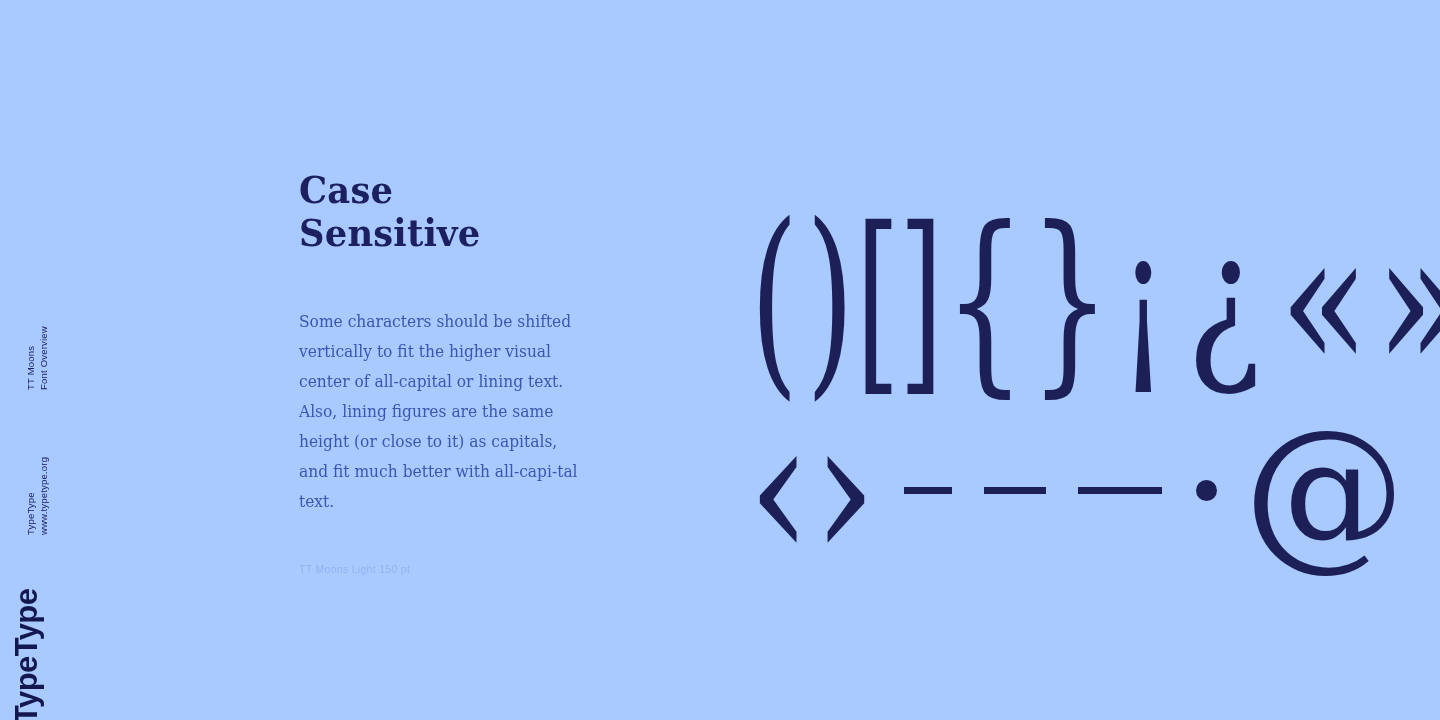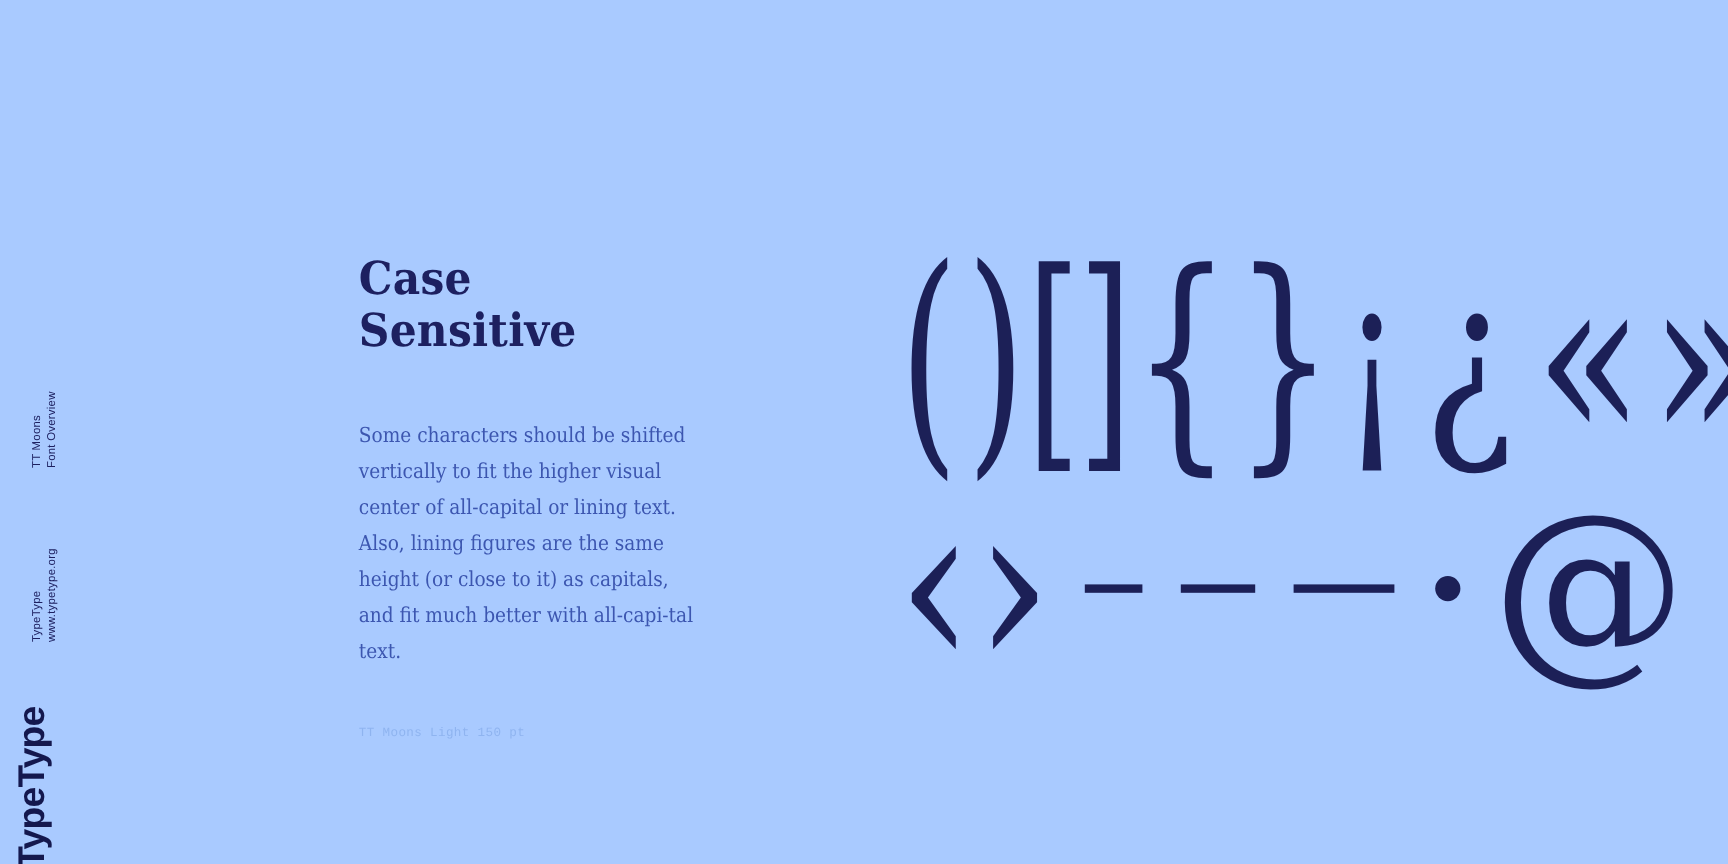--- a/index.html
+++ b/index.html
@@ -67,21 +67,20 @@
     letter-spacing: -0.6px;
     color: #14184e;
   }
 
   
   .text-col {
     position: absolute;
     left: 299px;
     top: 168px;
     width: 320px;
-    margin-top: 42px;
   }
 
   .headline {
     margin: 0;
     font-family: "DejaVu Serif", "Liberation Serif", serif;
     font-weight: 700;
     font-size: 38px;
     line-height: 43px;
     letter-spacing: 0.2px;
     color: #1d2060;
@@ -101,21 +100,21 @@
     line-height: 30px;
     color: #3c56b0;
     transform: scaleX(0.90);
     transform-origin: left top;
   }
 
   .caption {
     position: absolute;
     top: 395px;
     left: 0;
-    font-family: Liberation Mono, monospace;
+    font-family: Liberation Sans, sans-serif;
     font-size: 10.5px;
     letter-spacing: 0.3px;
     color: #8fb4f0;
   }
 
   
   .specimen {
     position: absolute;
     left: 740px;
     top: 200px;

